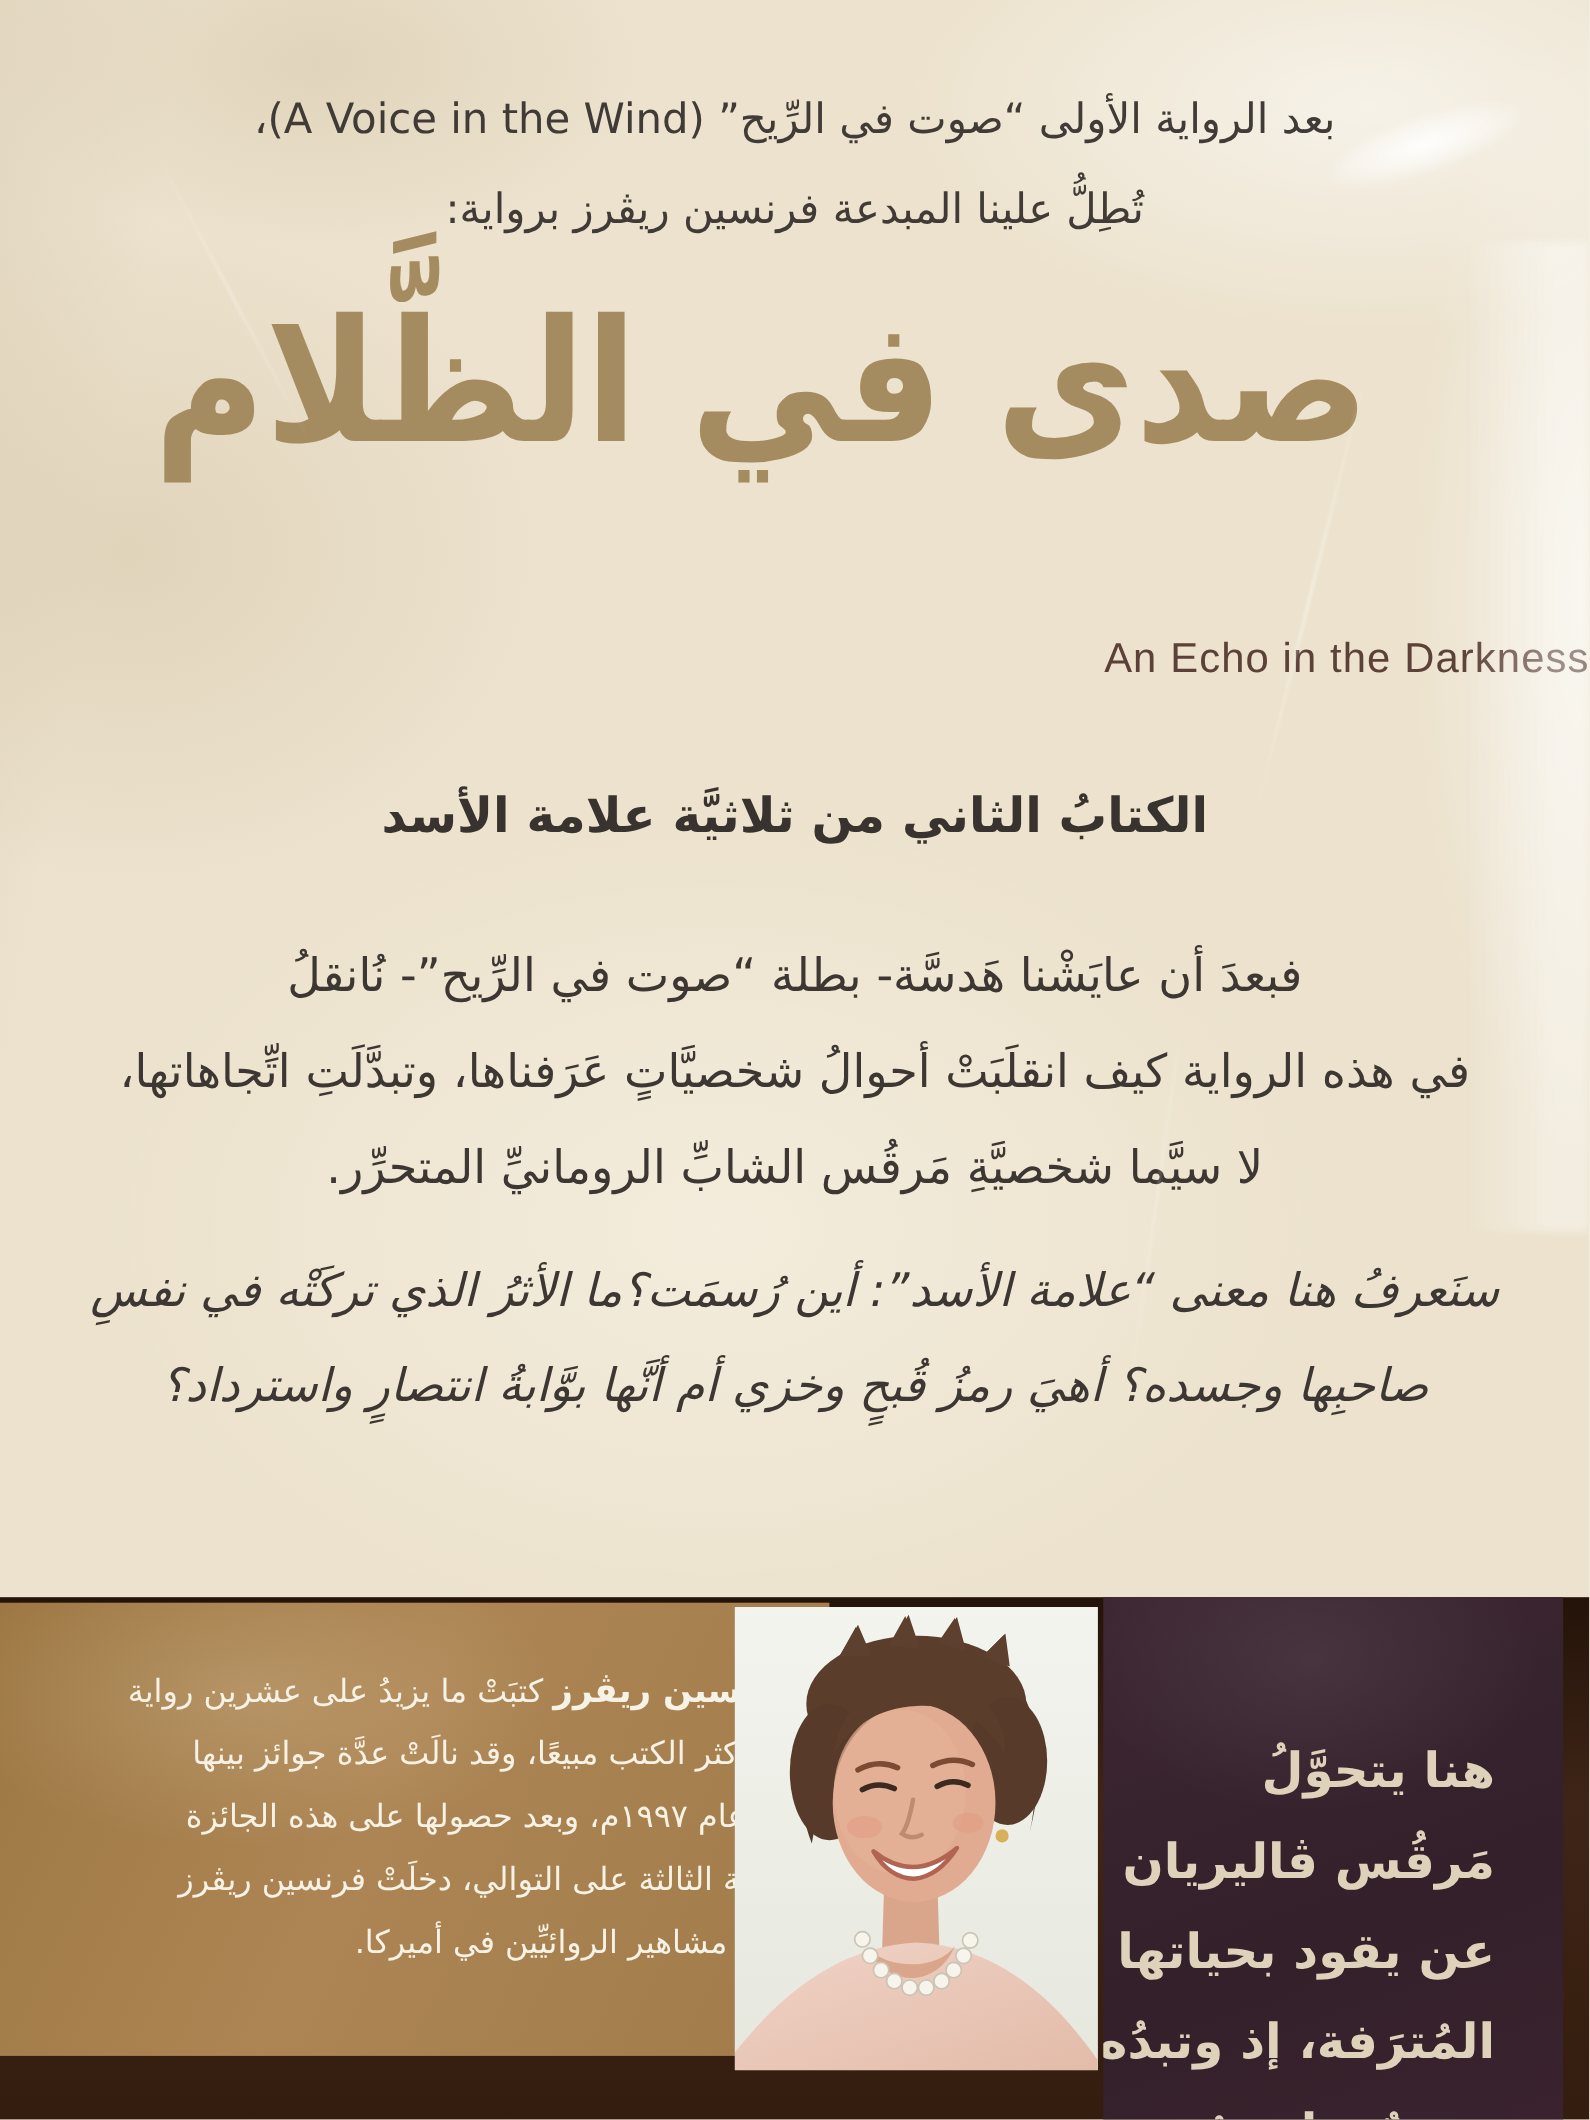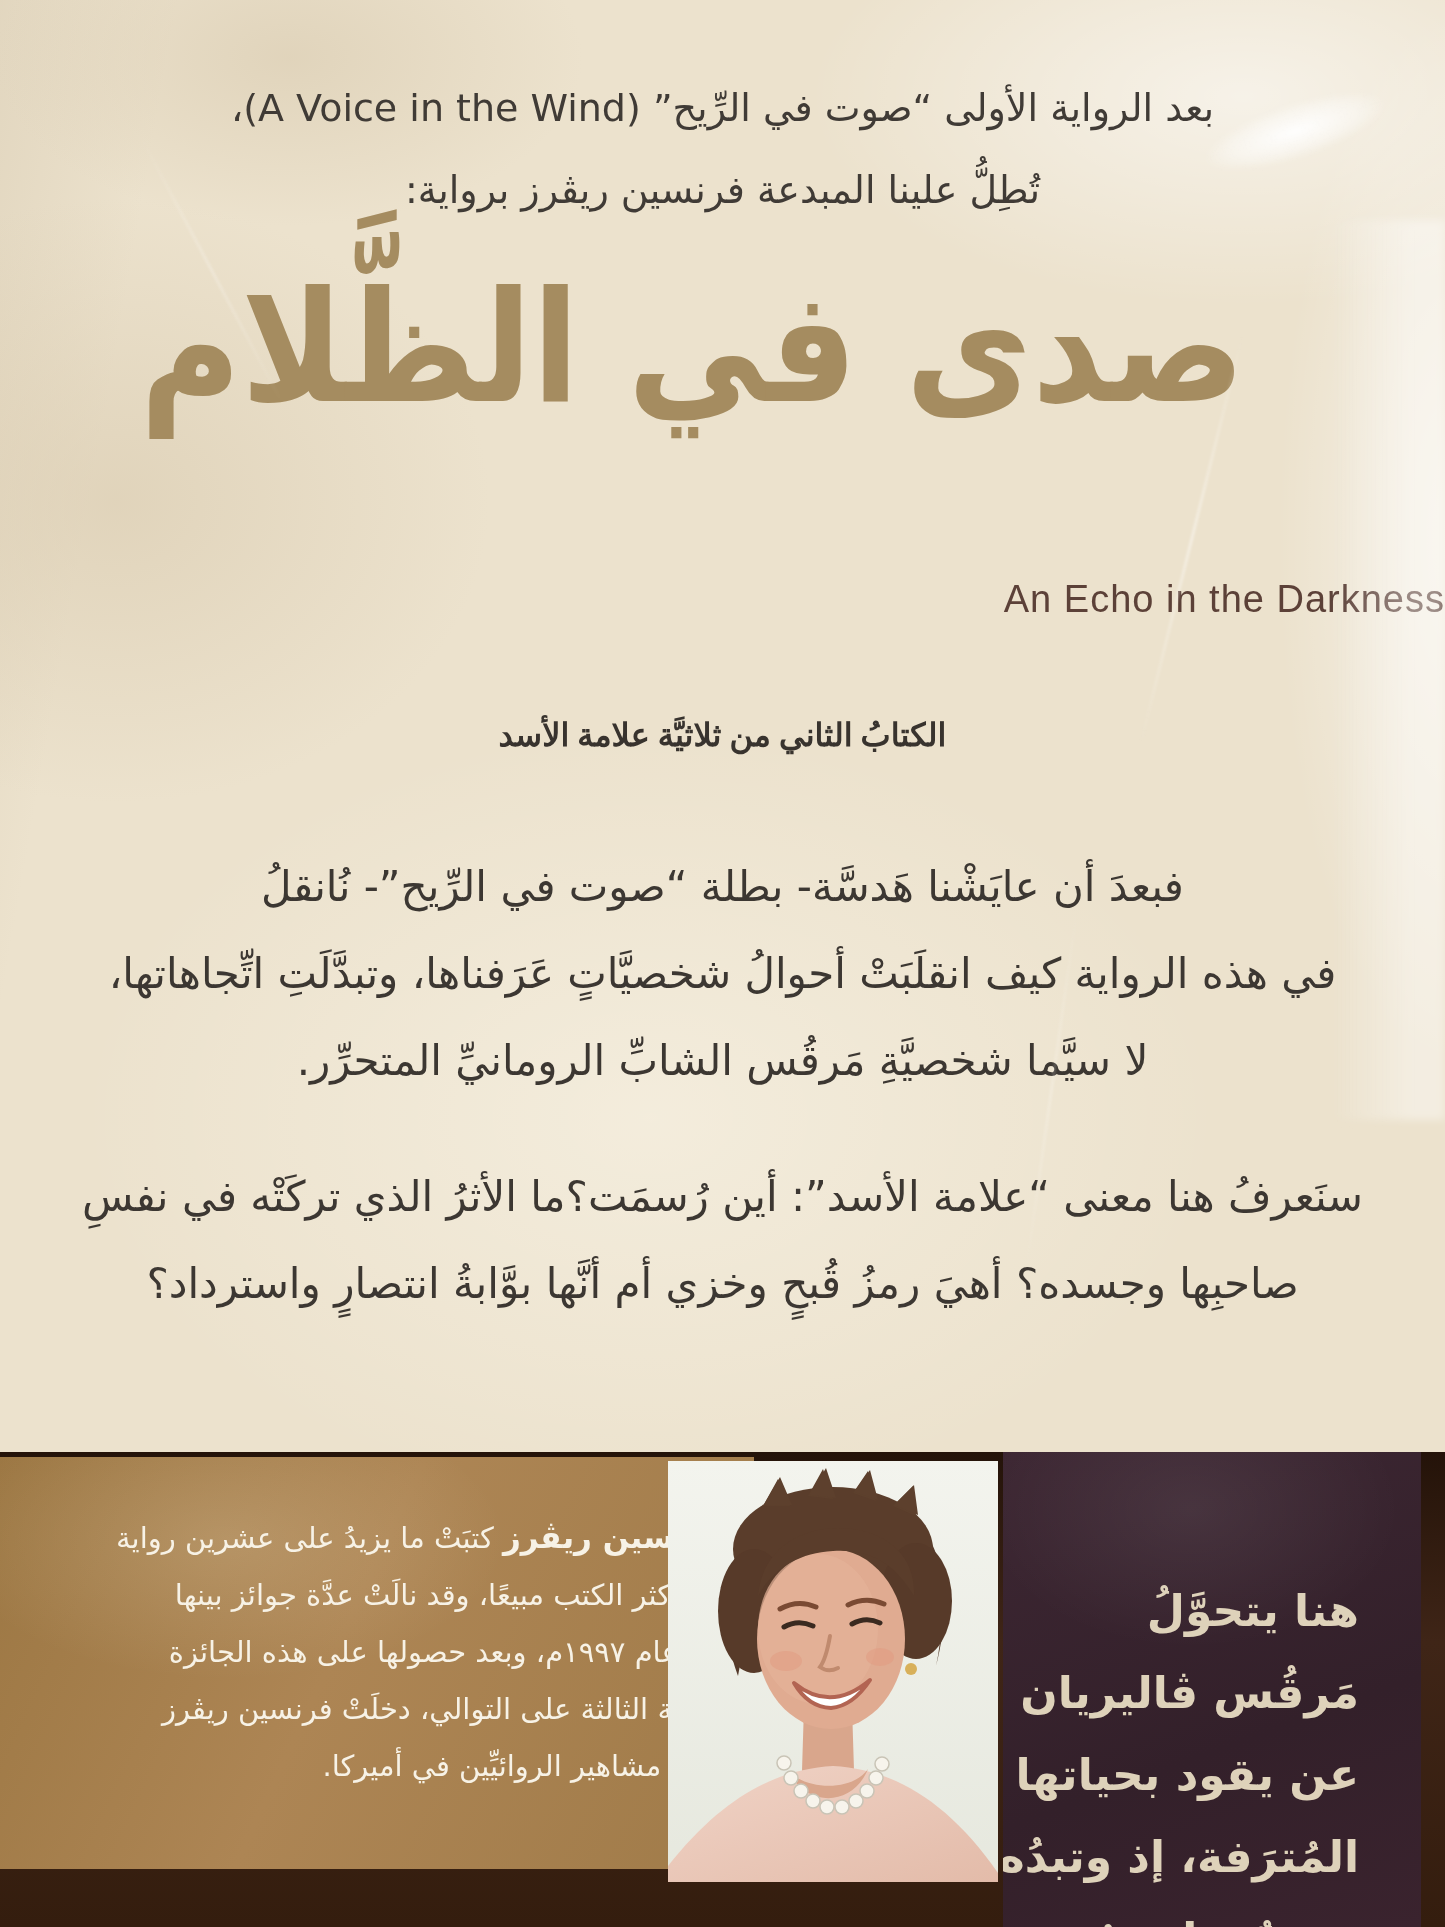--- a/index.html
+++ b/index.html
@@ -44,26 +44,26 @@
 
   .callig{
     top:258px; color:#a58c60; font-size:138px; font-weight:bold;
     transform:translateX(-30px) scaleY(1.12); transform-origin:center top;
     letter-spacing:-2px;
   }
   .title-en{
     top:578px; color:#5c4138; font-size:38px;
     font-family:Liberation Sans, sans-serif; letter-spacing:1px;text-align:right;
   }
-  .series{top:716px; color:#38332e; font-size:32px; font-weight:600;font-family:Liberation Serif, serif;}
+  .series{top:716px; color:#38332e; font-size:44px; font-weight:600;}
 
   .syn{color:#3c3732; font-size:42px;}
   .syn div{margin-bottom:38px;}
   .syn-1{top:862px;}
-  .syn-2{top:1172px;}
+  .syn-2{top:1148px;font-style:italic;}
 
   
   .band{
     position:absolute; left:0; top:1452px; width:1445px; height:475px;
     background:linear-gradient(to bottom,#241309,#3f2517 40%, #341d0e);
   }
   .author-box{
     position:absolute; left:0; top:5px; width:754px; height:412px;
     background:
       radial-gradient(ellipse 400px 200px at 30% 20%, rgba(255,240,210,0.18), transparent 70%),

